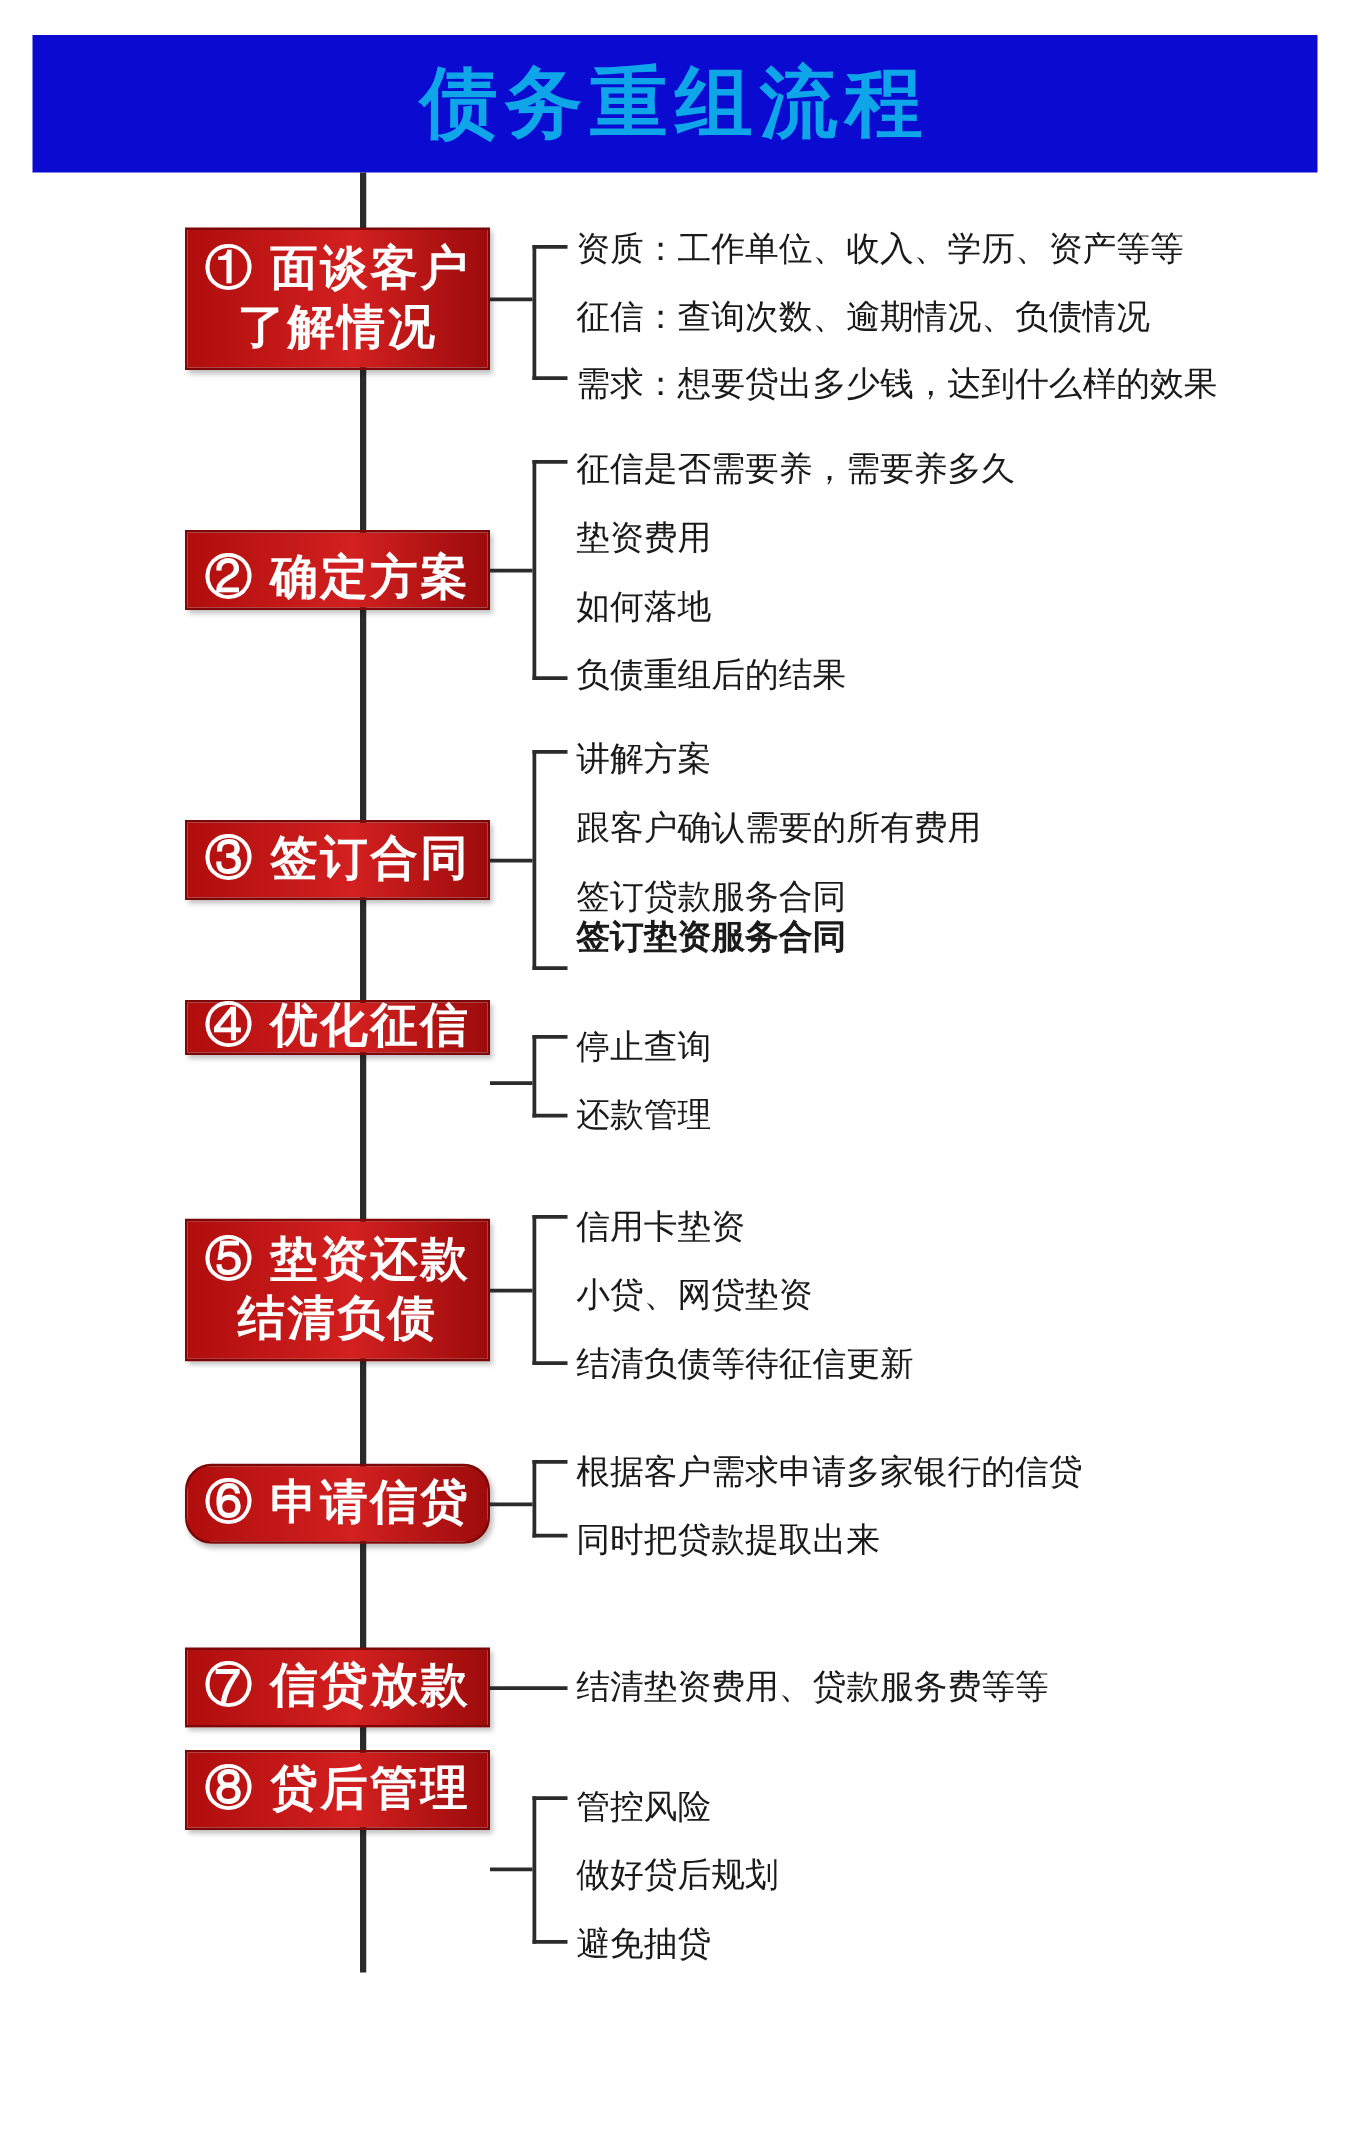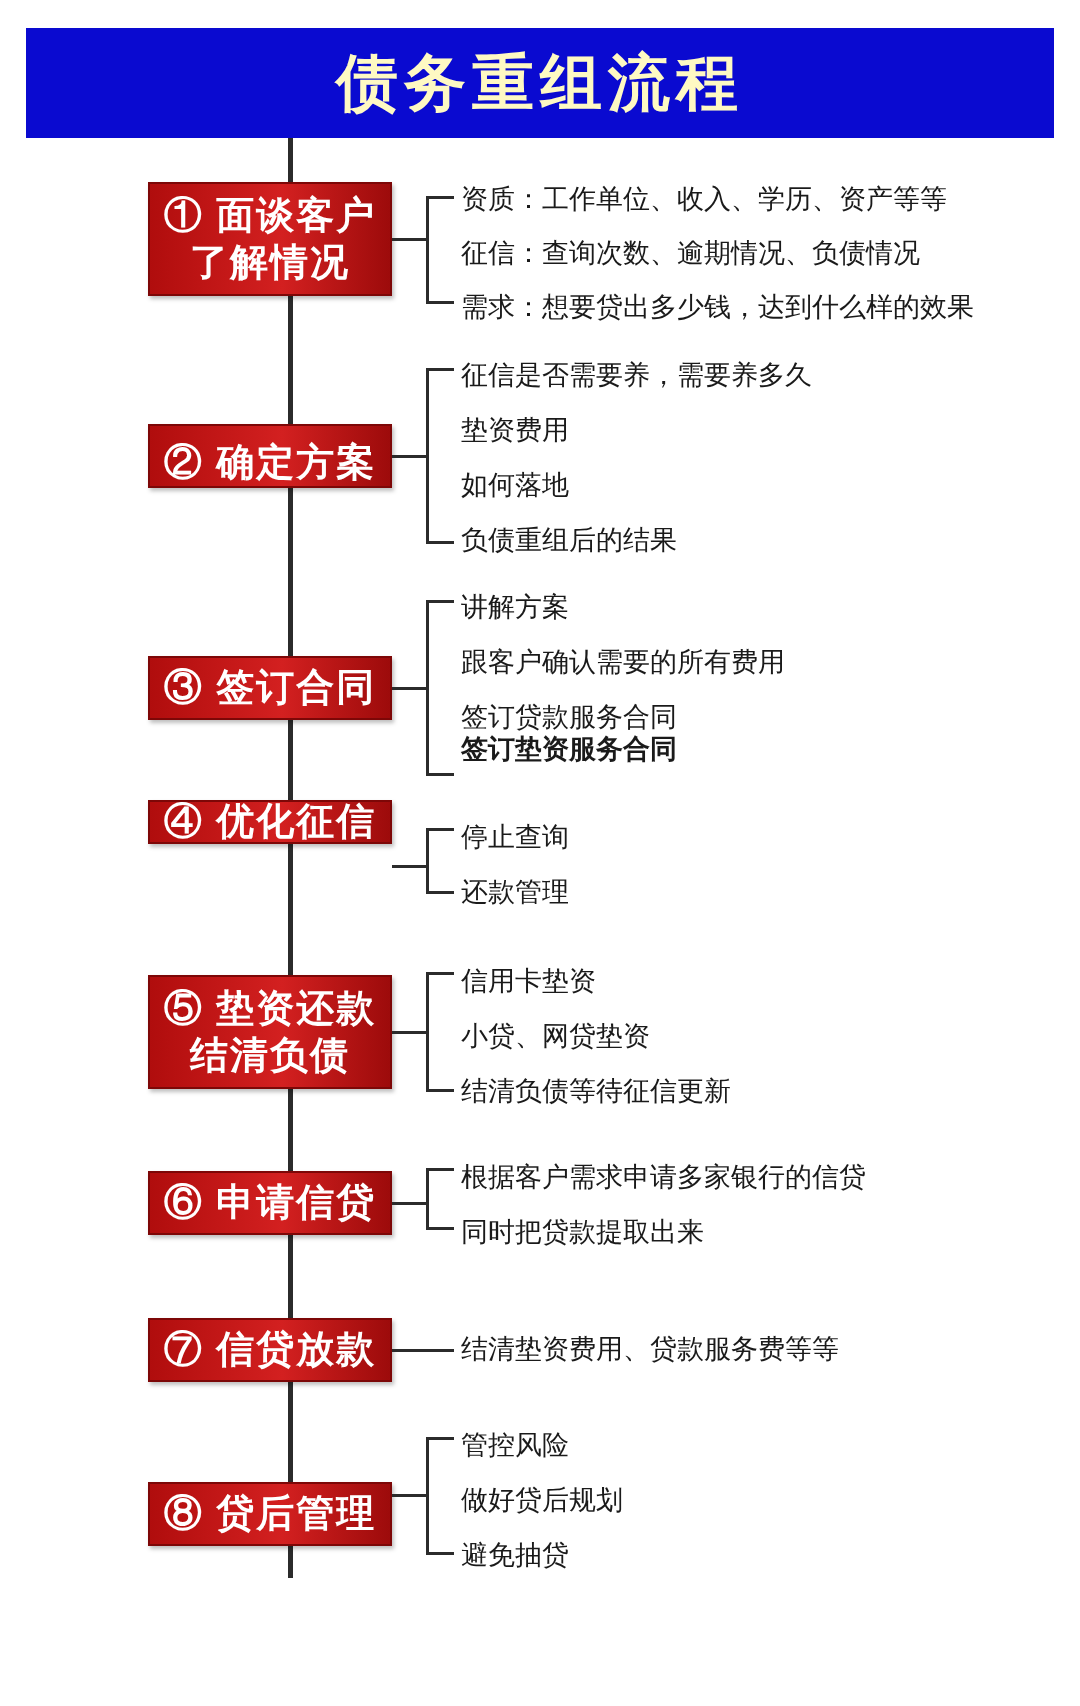--- a/index.html
+++ b/index.html
@@ -22,21 +22,21 @@
     top: 28px;
     width: 1028px;
     height: 110px;
     background: #0a0ad0;
     display: flex;
     align-items: center;
     justify-content: center;
     box-sizing: border-box;
   }
   #title-banner .title-text {
-    color: #fef9c3;
+    color: #0ea5e9;
     font-size: 62px;
     font-weight: bold;
     letter-spacing: 6px;
     line-height: 1;
     white-space: nowrap;
   }
 
   
   #spine {
     position: absolute;
@@ -187,21 +187,21 @@
   <div class="stem" style="left:392px;top:1031px;"></div>
   <div class="bracket" style="left:426px;top:972px;height:120px;"></div>
   <div class="details">
     <div class="detail-item" style="top:968px;">信用卡垫资</div>
     <div class="detail-item" style="top:1023px;">小贷、网贷垫资</div>
     <div class="detail-item" style="top:1078px;">结清负债等待征信更新</div>
   </div>
 </div>
 
 <div class="step-row">
-  <div class="step-box" style="top:1171px;height:64px;">
+  <div class="step-box" style="top:1171px;height:64px;border-radius:21px;">
     <span>
       <span>⑥</span> <span>申请信贷</span>
     </span>
   </div>
   <div class="stem" style="left:392px;top:1202px;"></div>
   <div class="bracket" style="left:426px;top:1168px;height:62px;"></div>
   <div class="details">
     <div class="detail-item" style="top:1164px;">根据客户需求申请多家银行的信贷</div>
     <div class="detail-item" style="top:1219px;">同时把贷款提取出来</div>
   </div>
@@ -213,21 +213,21 @@
       <span>⑦</span> <span>信贷放款</span>
     </span>
   </div>
   <div class="stem" style="left:392px;top:1349px;width:62px;"></div>
   <div class="details">
     <div class="detail-item" style="top:1336px;">结清垫资费用、贷款服务费等等</div>
   </div>
 </div>
 
 <div class="step-row">
-  <div class="step-box" style="top:1482px;height:64px;">
+  <div class="step-box" style="top:1400px;height:64px;">
     <span>
       <span>⑧</span> <span>贷后管理</span>
     </span>
   </div>
   <div class="stem" style="left:392px;top:1494px;"></div>
   <div class="bracket" style="left:426px;top:1437px;height:118px;"></div>
   <div class="details">
     <div class="detail-item" style="top:1432px;">管控风险</div>
     <div class="detail-item" style="top:1487px;">做好贷后规划</div>
     <div class="detail-item" style="top:1542px;">避免抽贷</div>

